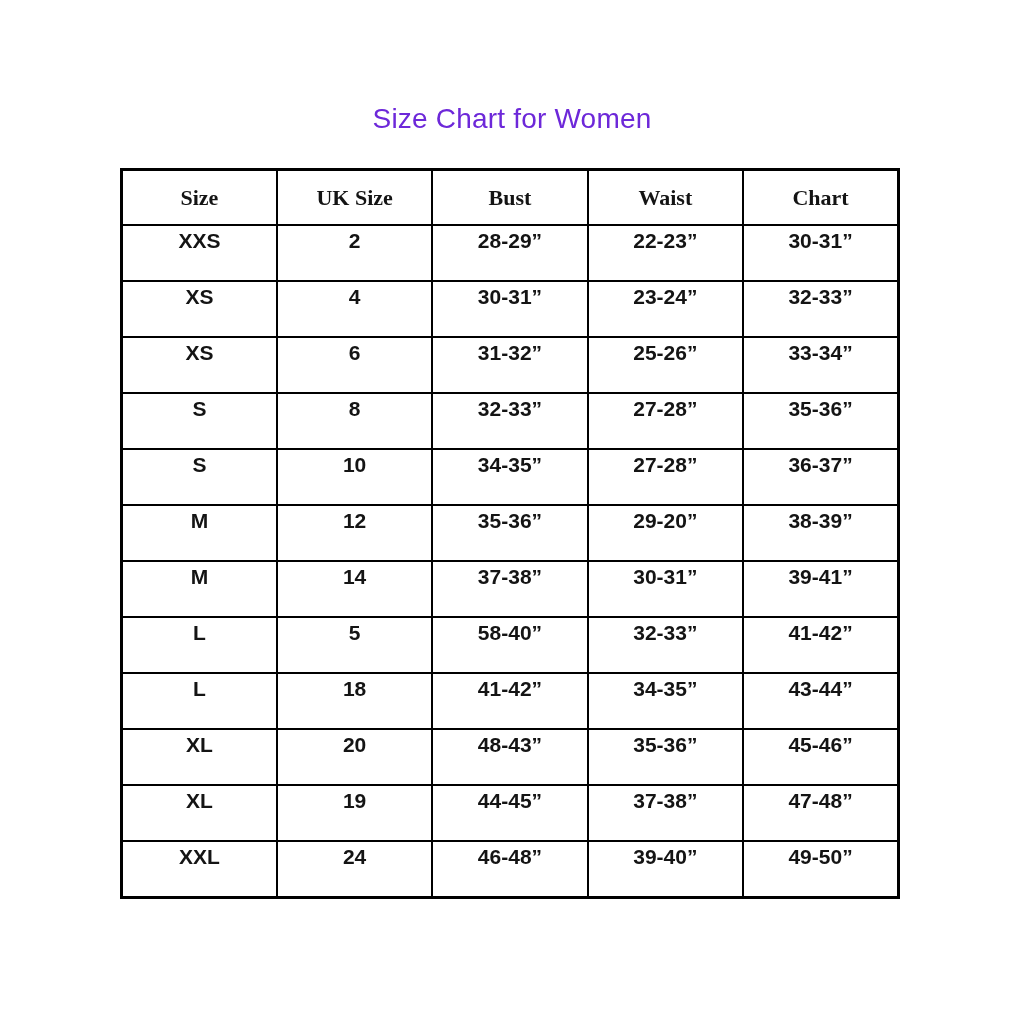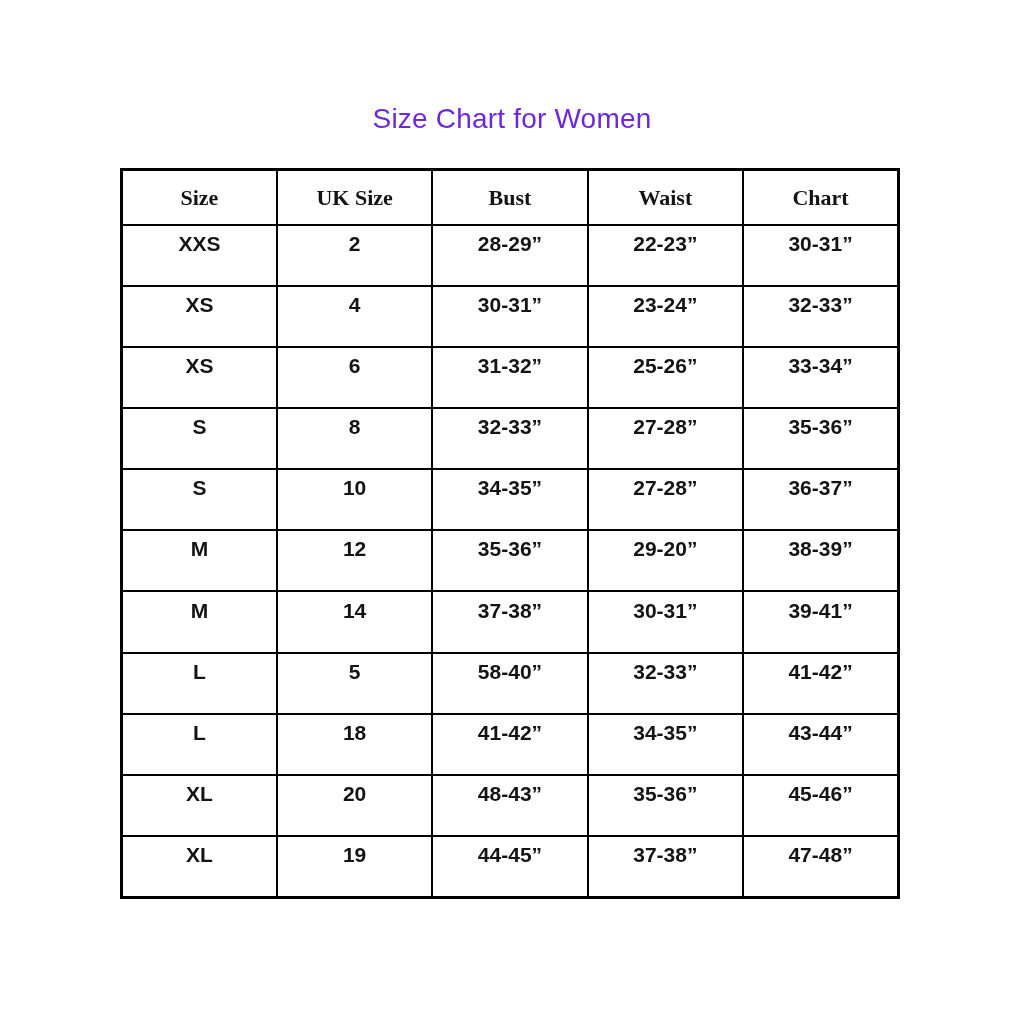--- a/index.html
+++ b/index.html
@@ -144,15 +144,22 @@
           <td>35-36”</td>
           <td>45-46”</td>
         </tr>
         <tr>
           <td>XL</td>
           <td>19</td>
           <td>44-45”</td>
           <td>37-38”</td>
           <td>47-48”</td>
         </tr>
+        <tr>
+          <td>XXL</td>
+          <td>24</td>
+          <td>46-48”</td>
+          <td>39-40”</td>
+          <td>49-50”</td>
+        </tr>
       </tbody>
   </table>
 </div>
 
 </body></html>

